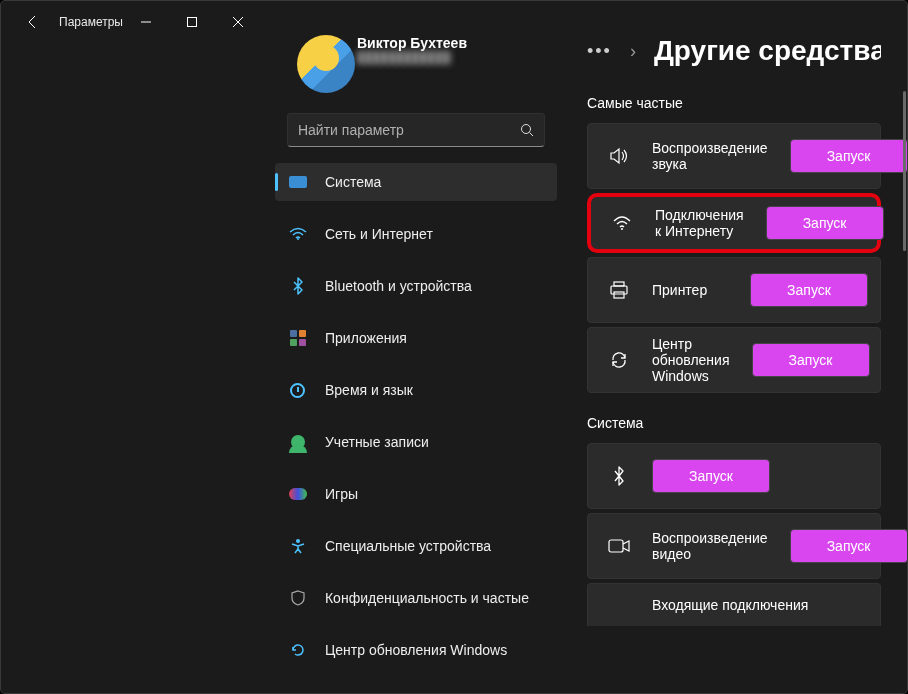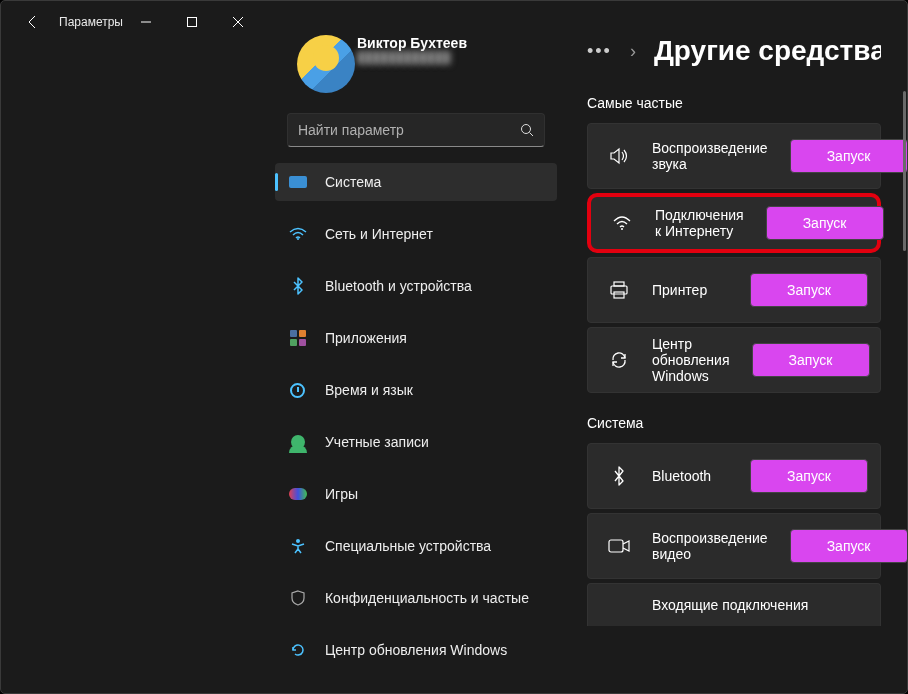--- a/index.html
+++ b/index.html
@@ -399,21 +399,20 @@
       </div>
 
       <div class="section-label">Система</div>
       <div class="cards">
         <div class="card">
           <span class="card-icon">
             <svg width="14" height="20" viewBox="0 0 14 20">
                 <path d="M3 5 L11 15 L7 19 L7 1 L11 5 L3 15" stroke="#fff" stroke-width="1.3" fill="none" stroke-linejoin="round"></path>
               </svg>
           </span>
-          <span class="card-label">Bluetooth</span>
           <div class="run-btn">Запуск</div>
         </div>
 
         <div class="card">
           <span class="card-icon">
             <svg width="22" height="16" viewBox="0 0 22 16">
                 <rect x="1" y="2" width="14" height="12" rx="2" stroke="#fff" stroke-width="1.2" fill="none"></rect>
                 <path d="M15 6 L21 3 L21 13 L15 10" stroke="#fff" stroke-width="1.2" fill="none"></path>
               </svg>
           </span>

